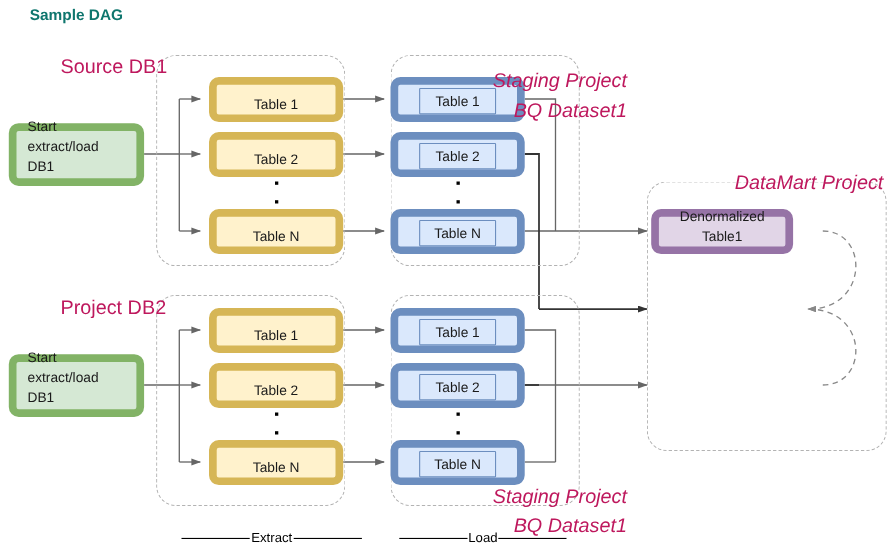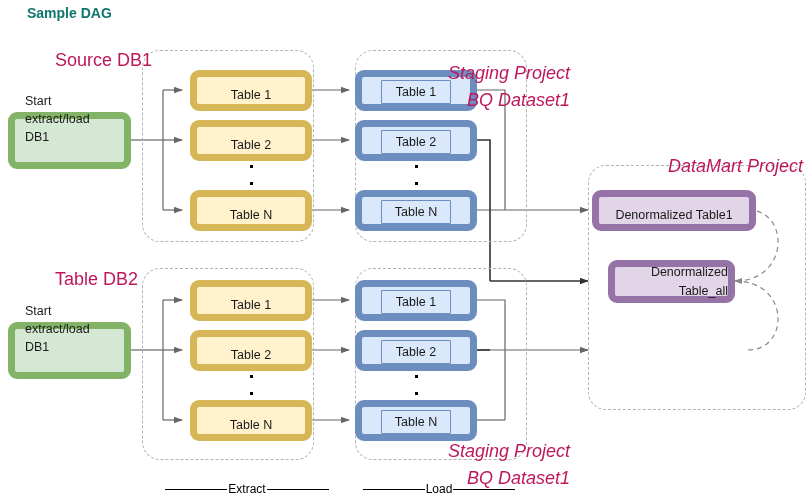--- a/index.html
+++ b/index.html
@@ -36,21 +36,21 @@
     z-index:3;
   }
   .node.green{ background:#d5e8d4; border-color:#82b366; }
   .node.yellow{ background:#fff2cc; border-color:#d6b656; }
   .node.blue{ background:#dae8fc; border-color:#6c8ebf; }
   .node.purple{ background:#e1d5e7; border-color:#9673a6; }
 
   .node.start{
     justify-content:flex-start;
     text-align:left;
-    padding:16px 10px;
+    padding:2px 10px;
   }
   .node.start span{ display:block; }
 
   .inner-box{
     box-sizing:border-box;
     border:1px solid #6c8ebf;
     background:#dae8fc;
     border-radius:1px;
     width:70px;
     height:24px;
@@ -191,21 +191,21 @@
 
   <div class="group-box" style="left:142px; top:50px; width:172px; height:192px;"></div>
   <div class="group-box" style="left:355px; top:50px; width:172px; height:192px;"></div>
 
   <div class="group-box" style="left:142px; top:268px; width:172px; height:192px;"></div>
   <div class="group-box" style="left:355px; top:268px; width:172px; height:192px;"></div>
 
   <div class="group-box" style="left:588px; top:165px; width:218px; height:245px;"></div>
 
   <div class="label" style="left:55px; top:47px;">Source DB1</div>
-  <div class="label" style="left:55px; top:266px;">Table DB2</div>
+  <div class="label" style="left:55px; top:266px;">Project DB2</div>
 
   <div class="label right-al" style="left:430px; top:60px; width:140px;">
     <div>Staging Project</div>
     <div>BQ Dataset1</div>
   </div>
 
   <div class="label right-al" style="left:430px; top:438px; width:140px;">
     <div>Staging Project</div>
     <div>BQ Dataset1</div>
   </div>
@@ -289,28 +289,24 @@
   <div class="node blue" style="left:355px; top:400px; width:122px; height:41px;">
     <div class="inner-box">
       <span>Table N</span>
     </div>
   </div>
   <div class="vdots" style="left:409px; top:375px;">
     <i></i>
     <i></i>
   </div>
 
-  <div class="node purple" style="left:592px; top:190px; width:164px; height:41px;">
+  <div class="node purple" style="left:592px; top:190px; width:129px; height:41px;">
     <span>Denormalized Table1</span>
   </div>
 
-  <div class="node purple" style="left:608px; top:260px; width:127px; height:43px; flex-direction:column; justify-content:center;">
-    <span>Denormalized</span>
-    <span>Table_all</span>
-  </div>
 
 
   <div class="phase" style="left:163px; top:482px; width:168px;">
     <span class="bar"></span>
     <span class="txt">Extract</span>
     <span class="bar"></span>
   </div>
   <div class="phase" style="left:355px; top:482px; width:168px;">
     <span class="bar"></span>
     <span class="txt">Load</span>

